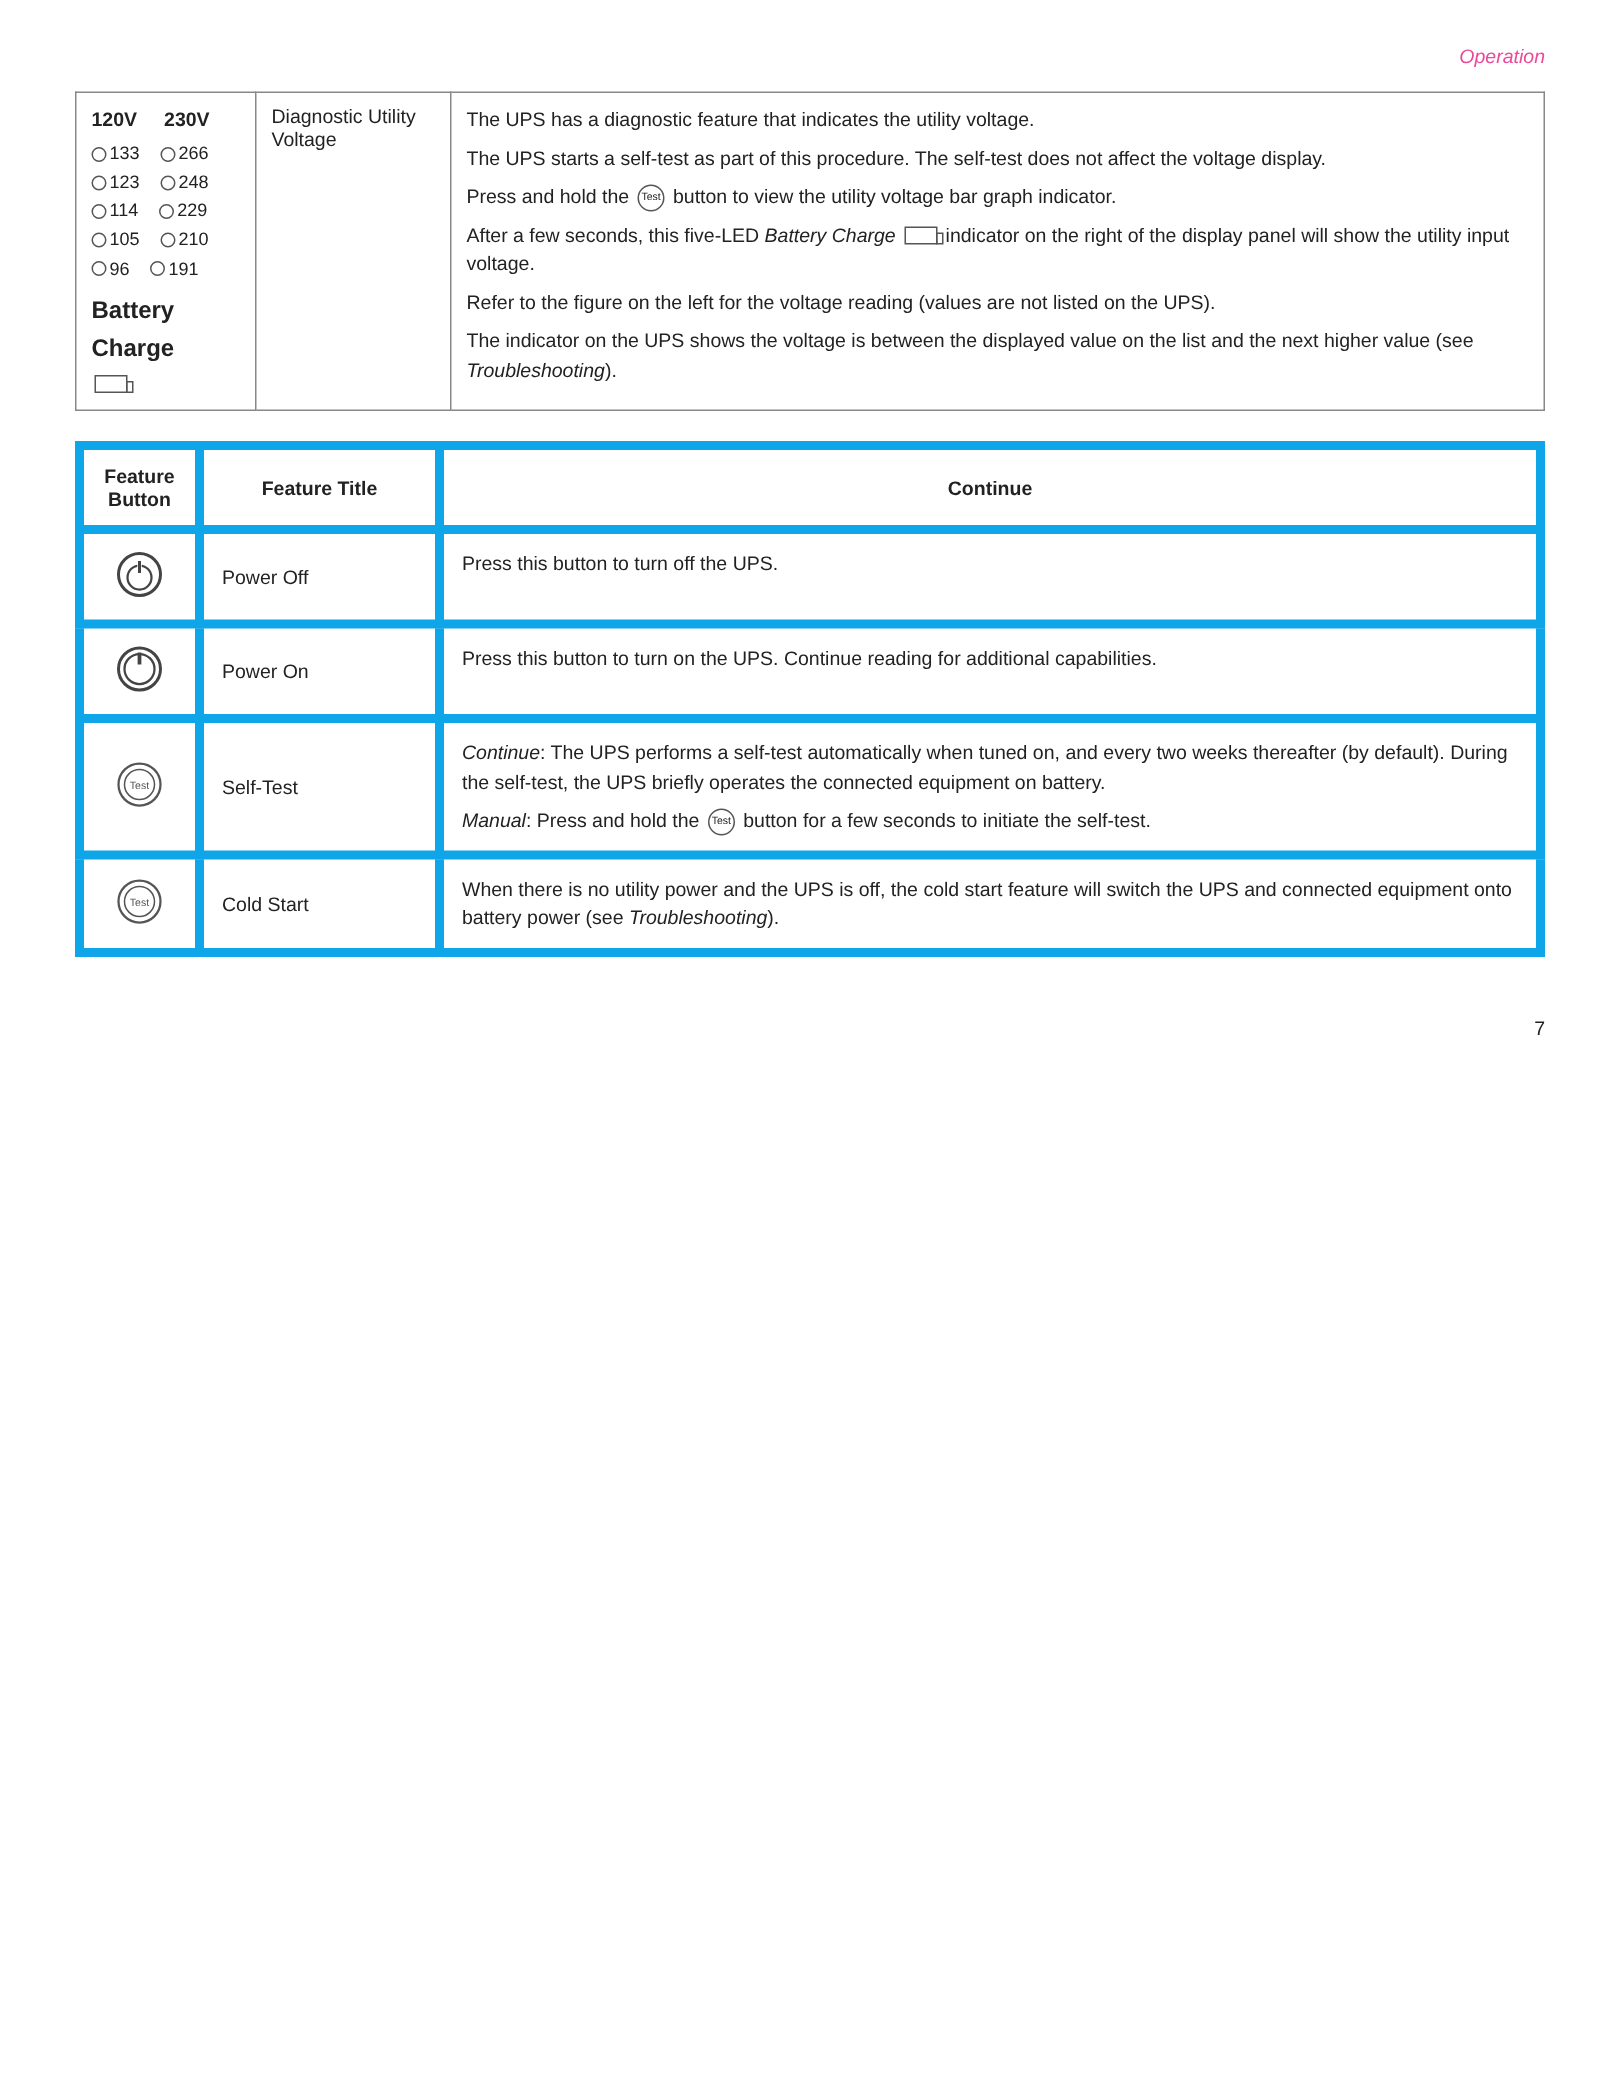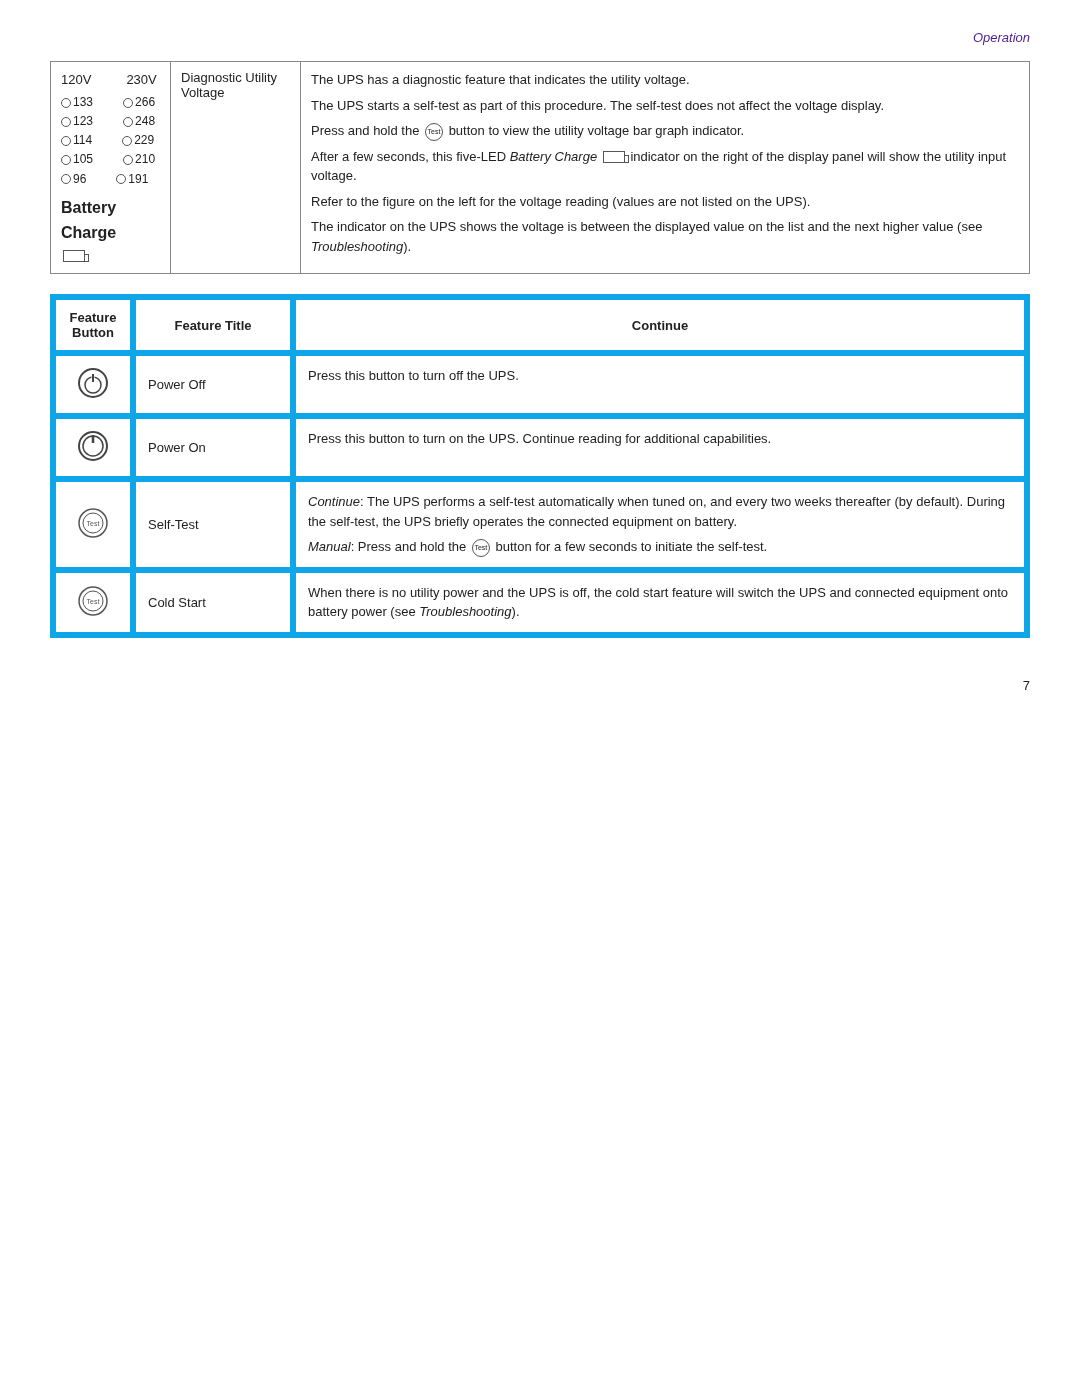--- a/index.html
+++ b/index.html
@@ -10,49 +10,49 @@
       color: #222;
       padding: 30px 50px;
       width: 1080px;
       min-height: 1388px;
     }
     .page-header {
       text-align: right;
       font-style: italic;
       font-size: 13px;
       margin-bottom: 16px;
-      color: #4c1d95;
+      color: #ec4899;
     }
     
     .diag-table {
       width: 100%;
       border-collapse: collapse;
       border: 1px solid #888;
       margin-bottom: 20px;
     }
     .diag-table td {
       border: 1px solid #888;
       padding: 8px 10px;
       vertical-align: top;
     }
     .voltage-col {
       width: 120px;
       font-size: 12px;
       line-height: 1.6;
     }
     .voltage-col .volt-headers {
       display: flex;
-      gap: 35px;
-      font-weight: normal;
+      gap: 18px;
+      font-weight: bold;
       font-size: 13px;
       margin-bottom: 2px;
     }
     .voltage-col .volt-row {
       display: flex;
-      gap: 30px;
+      gap: 14px;
     }
     .radio-dot {
       display: inline-block;
       width: 10px;
       height: 10px;
       border-radius: 50%;
       border: 1px solid #555;
       margin-right: 2px;
       vertical-align: middle;
     }

